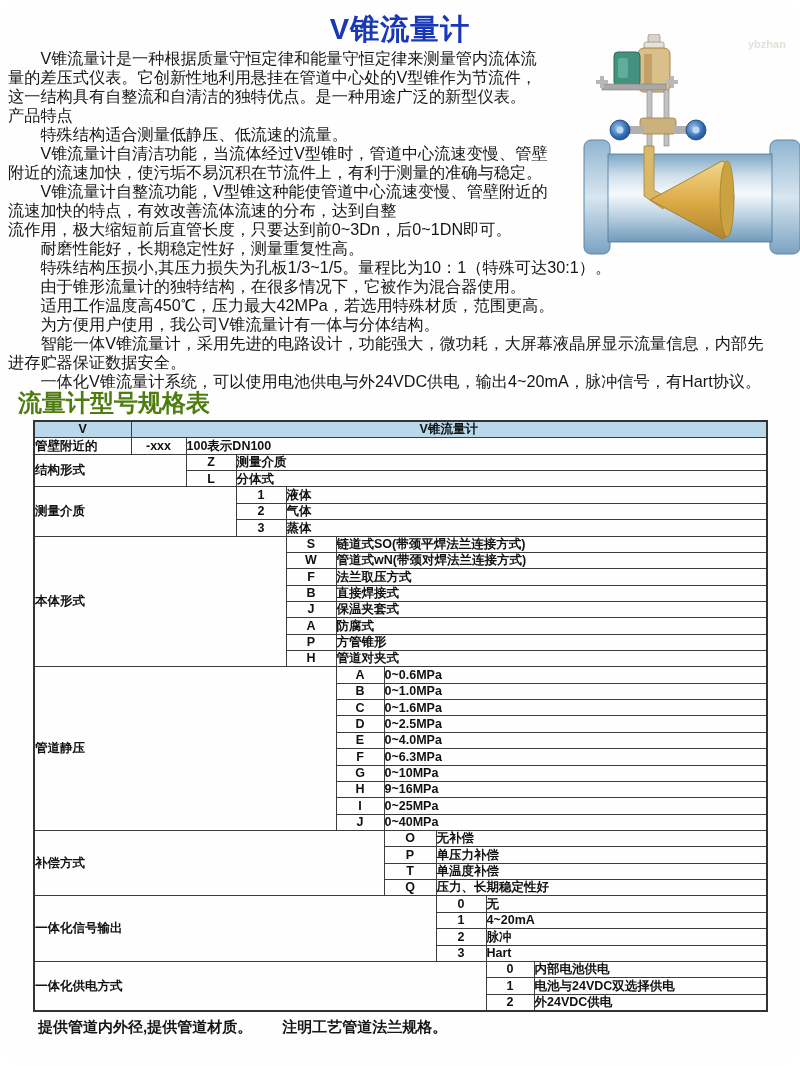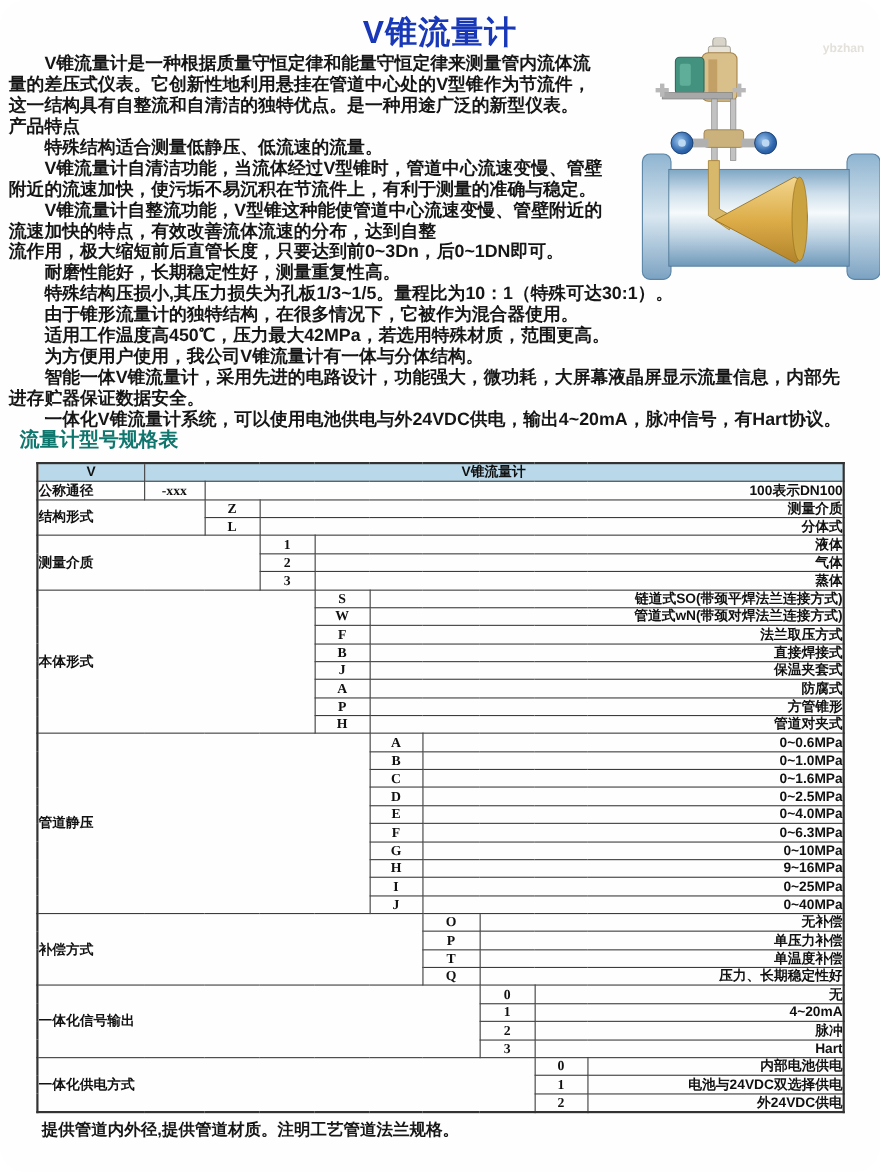--- a/index.html
+++ b/index.html
@@ -1,36 +1,36 @@
 <!DOCTYPE html>
 <html><head>
 <meta charset="utf-8">
 <style>
   html,body{margin:0;padding:0;background:#fff;}
   .page{position:relative;width:800px;height:1066px;background:#fefefe;overflow:hidden;
         font-family:"Liberation Sans",sans-serif;color:#151515;border-radius:24px;}
   .doc-title{position:absolute;top:10px;left:0;width:100%;text-align:center;
         font-size:29px;font-weight:bold;color:#1838b8;letter-spacing:1px;}
   .body-text{position:absolute;left:8px;top:49px;width:788px;font-size:16.2px;
-        font-weight:bold;line-height:19px;white-space:pre-line;color:#161616;}
-  .section-heading{position:absolute;left:18px;top:387px;font-size:18px;
-        font-weight:bold;color:#0f766e;}
+        font-weight:normal;line-height:19px;white-space:pre-line;color:#161616;}
+  .section-heading{position:absolute;left:18px;top:387px;font-size:24px;
+        font-weight:bold;color:#4d7c0f;}
   
   .spec-wrap{position:absolute;left:33px;top:420px;}
   table.spec{border-collapse:collapse;table-layout:fixed;width:733px;height:592px;
         border:2px solid #333;font-size:12.5px;color:#111;}
   table.spec td{border:1px solid #3c3c3c;padding:0;height:15px;overflow:hidden;
         white-space:nowrap;font-weight:600;line-height:1;}
   td.hdr{background:#b9d9ea;text-align:center;}
   td.sec-label{text-align:left;padding-left:30px;}
-  td.code-cell{text-align:center;font-family:Liberation Serif, serif;}
-  td.desc-cell{text-align:right;padding-left:10px;}
+  td.code-cell{text-align:center;}
+  td.desc-cell{text-align:left;padding-left:10px;}
   td.desc-pad{padding-left:55px;}
   
-  .footer-notes{position:absolute;left:38px;top:1018px;display:flex;
+  .footer-notes{position:absolute;left:38px;top:1018px;display:flex;gap:30px;
         font-size:15px;font-weight:bold;color:#161616;}
   
   .device{position:absolute;left:578px;top:34px;width:222px;height:222px;}
   .watermark{position:absolute;left:748px;top:38px;font-size:11px;color:#e4e1db;
         font-weight:bold;}
 </style>
 </head>
 <body>
 
 <div class="page">
@@ -137,21 +137,21 @@
           <col style="width: 50px;">
           <col style="width: 48px;">
           <col style="width: 233px;">
         </colgroup>
         <tbody>
           <tr>
             <td class="hdr">V</td>
             <td class="hdr" colspan="9">V锥流量计</td>
           </tr>
           <tr>
-            <td class="sec-label">公称通径</td>
+            <td class="sec-label">管壁附近的</td>
             <td class="code-cell">-xxx</td>
             <td class="desc-cell desc-pad" colspan="8">100表示DN100</td>
           </tr>
           <tr>
             <td class="sec-label" colspan="2" rowspan="2">结构形式</td>
             <td class="code-cell">Z</td>
             <td class="desc-cell" colspan="7">测量介质</td>
           </tr>
           <tr>
             <td class="code-cell">L</td>

